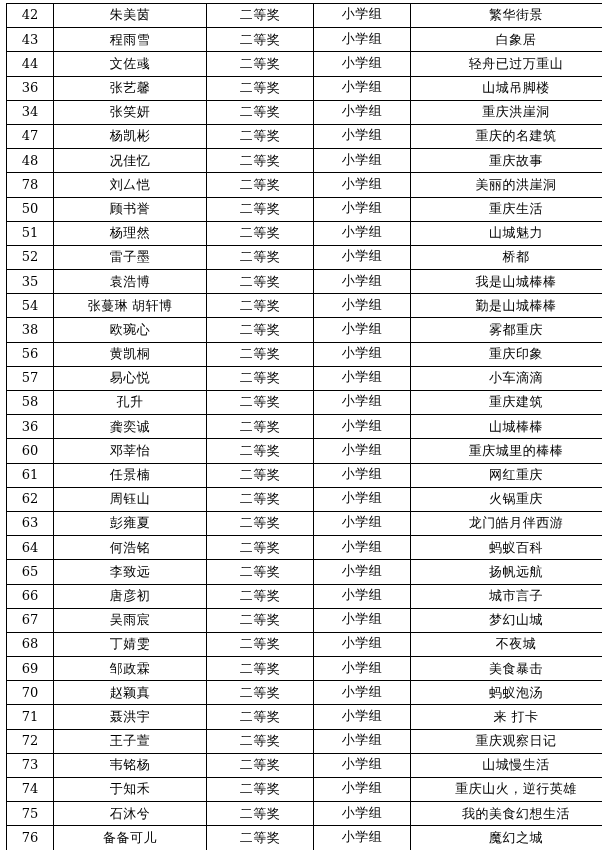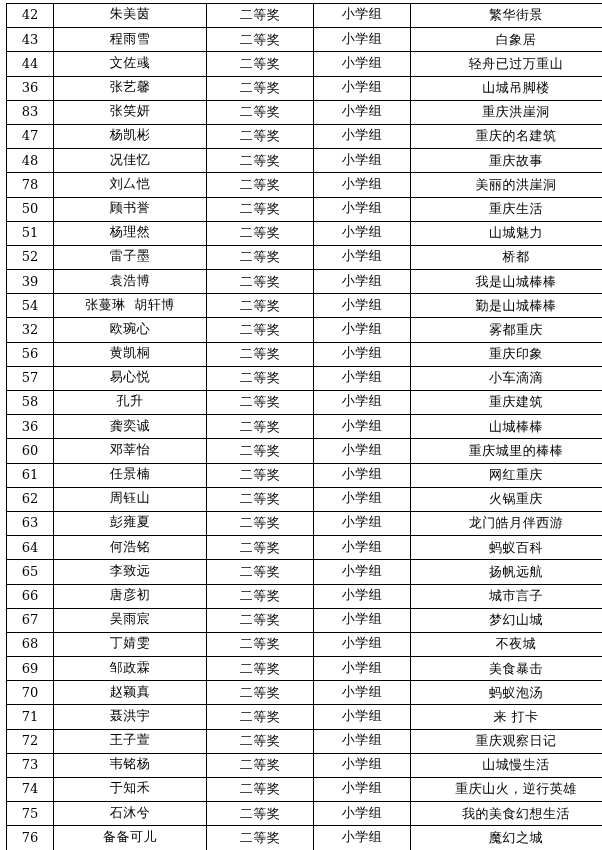--- a/index.html
+++ b/index.html
@@ -36,21 +36,21 @@
     overflow: hidden;
     white-space: nowrap;
   }
   td.col-num {
     width: 42px;
     font-family: "DejaVu Serif", serif;
     font-size: 13px;
   }
   td.col-name {
     width: 148px;
-    font-family: Liberation Mono, monospace;
+    font-family: Liberation Serif, serif;
     font-size: 13.5px;
     letter-spacing: 0.5px;
   }
   td.col-prize {
     width: 102px;
     font-family: Liberation Sans, sans-serif;
     font-size: 13px;
     letter-spacing: 0.5px;
   }
   td.col-group {
@@ -94,21 +94,21 @@
           <td class="col-work">轻舟已过万重山</td>
         </tr>
         <tr>
           <td class="col-num">36</td>
           <td class="col-name">张艺馨</td>
           <td class="col-prize">二等奖</td>
           <td class="col-group">小学组</td>
           <td class="col-work">山城吊脚楼</td>
         </tr>
         <tr>
-          <td class="col-num">83</td>
+          <td class="col-num">34</td>
           <td class="col-name">张笑妍</td>
           <td class="col-prize">二等奖</td>
           <td class="col-group">小学组</td>
           <td class="col-work">重庆洪崖洞</td>
         </tr>
         <tr>
           <td class="col-num">47</td>
           <td class="col-name">杨凯彬</td>
           <td class="col-prize">二等奖</td>
           <td class="col-group">小学组</td>
@@ -143,35 +143,35 @@
           <td class="col-work">山城魅力</td>
         </tr>
         <tr>
           <td class="col-num">52</td>
           <td class="col-name">雷子墨</td>
           <td class="col-prize">二等奖</td>
           <td class="col-group">小学组</td>
           <td class="col-work">桥都</td>
         </tr>
         <tr>
-          <td class="col-num">39</td>
+          <td class="col-num">35</td>
           <td class="col-name">袁浩博</td>
           <td class="col-prize">二等奖</td>
           <td class="col-group">小学组</td>
           <td class="col-work">我是山城棒棒</td>
         </tr>
         <tr>
           <td class="col-num">54</td>
           <td class="col-name">张蔓琳  胡轩博</td>
           <td class="col-prize">二等奖</td>
           <td class="col-group">小学组</td>
           <td class="col-work">勤是山城棒棒</td>
         </tr>
         <tr>
-          <td class="col-num">32</td>
+          <td class="col-num">38</td>
           <td class="col-name">欧琬心</td>
           <td class="col-prize">二等奖</td>
           <td class="col-group">小学组</td>
           <td class="col-work">雾都重庆</td>
         </tr>
         <tr>
           <td class="col-num">56</td>
           <td class="col-name">黄凯桐</td>
           <td class="col-prize">二等奖</td>
           <td class="col-group">小学组</td>

